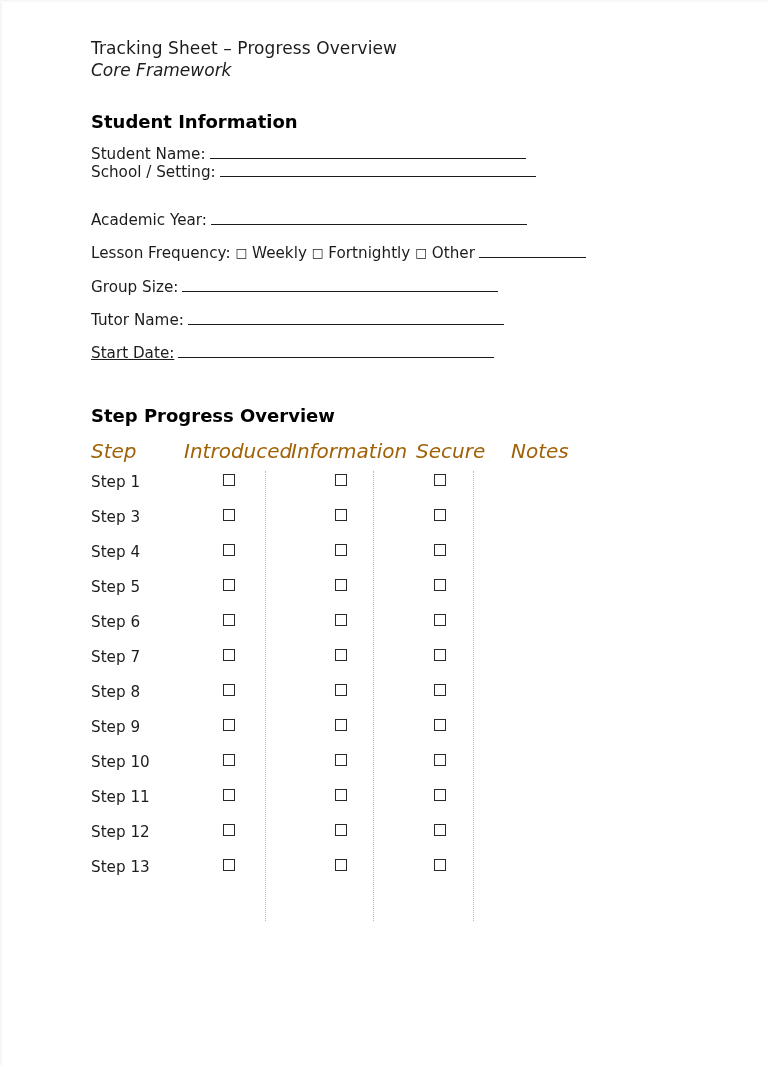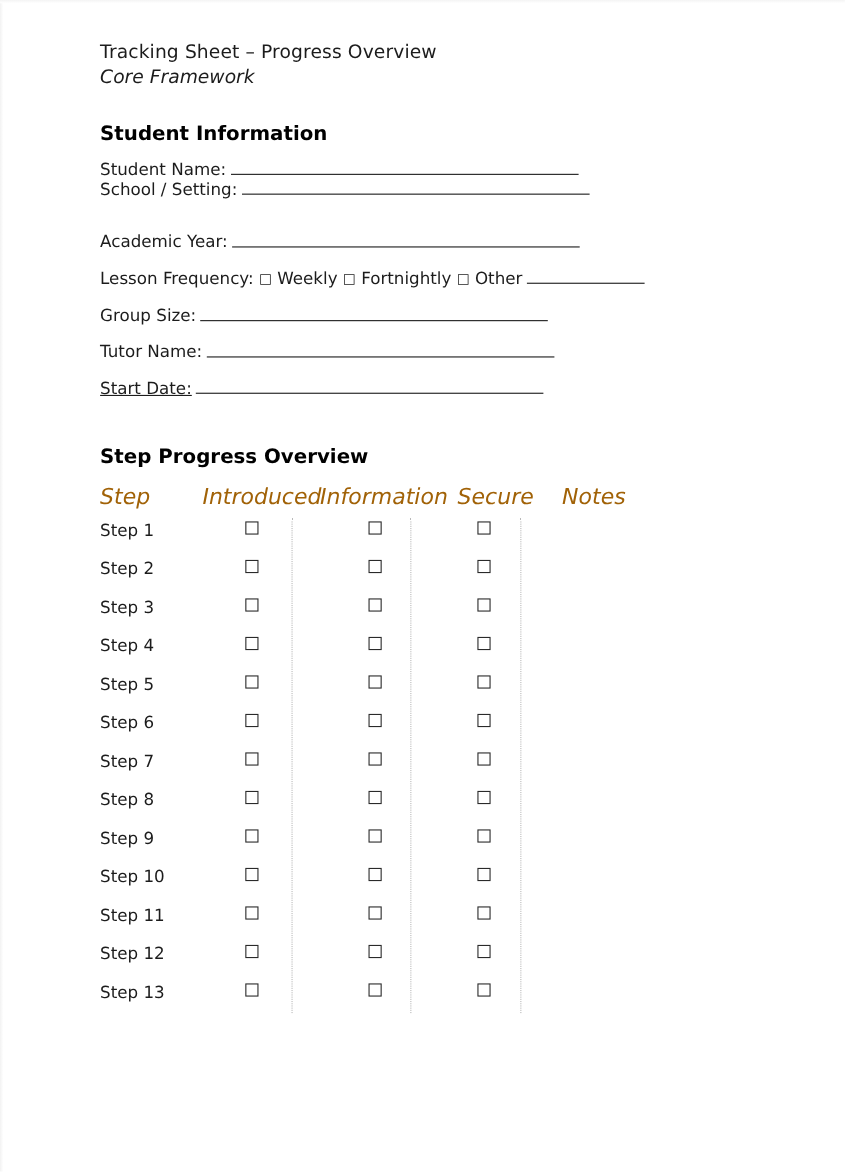--- a/index.html
+++ b/index.html
@@ -193,26 +193,20 @@
   <div class="dotted-col" id="dot-3"></div>
 
   <div class="table-body" id="step-rows">
       <div class="table-row">
         <span class="row-step-label">Step 1</span>
         <span class="row-box box-introduced"></span>
         <span class="row-box box-developing"></span>
         <span class="row-box box-secure"></span>
       </div>
       <div class="table-row">
-        <span class="row-step-label">Step 2</span>
-        <span class="row-box box-introduced"></span>
-        <span class="row-box box-developing"></span>
-        <span class="row-box box-secure"></span>
-      </div>
-      <div class="table-row">
         <span class="row-step-label">Step 3</span>
         <span class="row-box box-introduced"></span>
         <span class="row-box box-developing"></span>
         <span class="row-box box-secure"></span>
       </div>
       <div class="table-row">
         <span class="row-step-label">Step 4</span>
         <span class="row-box box-introduced"></span>
         <span class="row-box box-developing"></span>
         <span class="row-box box-secure"></span>

